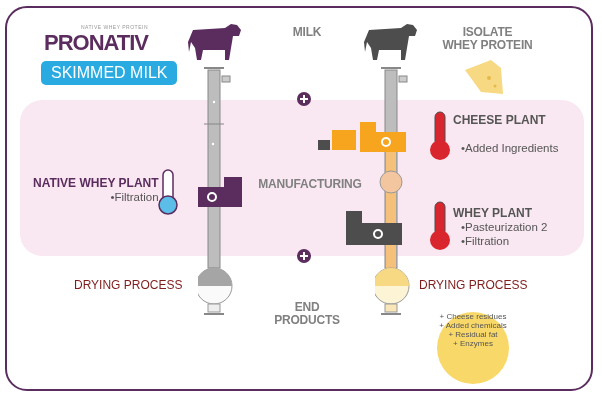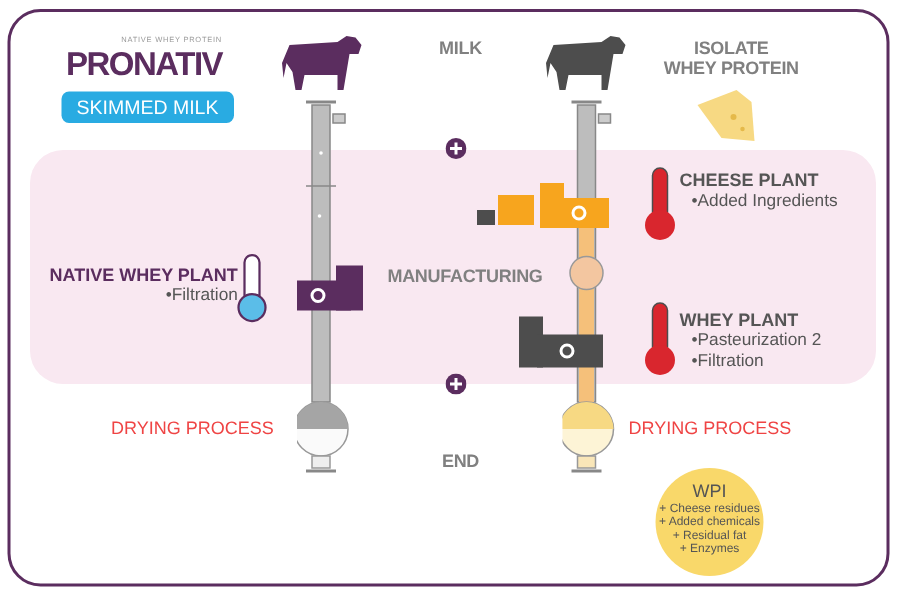--- a/index.html
+++ b/index.html
@@ -6,22 +6,22 @@
   body { width:602px; height:400px; position:relative; overflow:hidden; font-family:"Liberation Sans", sans-serif; }
   .frame { position:absolute; left:5px; top:6px; width:588px; height:385px; border:2.5px solid #5b2d5f; border-radius:22px; box-sizing:border-box; }
   .band { position:absolute; left:20px; top:100px; width:564px; height:156px; background:#f9e8f1; border-radius:22px; }
   .abs { position:absolute; }
   .lbl { color:#808080; font-weight:bold; font-size:12px; text-align:center; line-height:13px; letter-spacing:-0.2px; }
   .plant-title { font-weight:bold; font-size:12px; line-height:14px; }
   .bullets { list-style:none; margin:0; padding:0; font-size:11.5px; color:#555; line-height:14px; }
   .bullets li::before { content:"\2022 "; }
   .logo { font-weight:900; font-size:22px; color:#5b2d5f; letter-spacing:-1px; font-family:"Liberation Sans", sans-serif; }
   .tagline { font-size:5px; color:#999; letter-spacing:0.5px; }
-  .badge { background:#29abe2; color:#fff; font-size:13px; border-radius:5px; padding:3px 10px; }
-  .dry { font-size:12px; color:#ef4444; }
+  .badge { background:#29abe2; color:#fff; font-size:16px; border-radius:5px; padding:3px 10px; }
+  .dry { font-size:12px; color:#7f1d1d; }
   .wpi { width:72px; height:72px; border-radius:50%; background:#f9d86a; text-align:center; color:#555; }
   .wpi .t { font-size:12px; margin-top:8px; }
   .wpi .l { font-size:8px; line-height:9px; }
 </style>
 </head>
 <body>
 
 <div class="frame"></div>
 <div class="band"></div>
 
@@ -41,20 +41,21 @@
 <div class="abs lbl" style="left:262px;top:26px;width:90px;">
   <div>MILK</div>
 </div>
 <div class="abs lbl" style="left:425px;top:26px;width:125px;">
   <div>ISOLATE</div>
   <div>WHEY PROTEIN</div>
 </div>
 <div class="abs lbl" style="left:250px;top:178px;width:120px;">MANUFACTURING</div>
 <div class="abs lbl" style="left:262px;top:301px;width:90px;">
   <div>END</div>
+  <div>PRODUCTS</div>
 </div>
 
 <svg class="abs" style="left:461px;top:58px;" width="44" height="40">
   <path d="M4 12 L30 2 L40 10 L42 36 L20 34 Z" fill="#f7d983"></path>
   <circle cx="28" cy="20" r="2" fill="#e5b94a"></circle>
     <circle cx="34" cy="28" r="1.5" fill="#e5b94a"></circle>
 </svg>
 
 <svg class="abs" style="left:198px;top:64px;" width="50" height="252">
   <rect x="10" y="6" width="12" height="198" fill="#bdbdbd" stroke="#888" stroke-width="1"></rect>
@@ -113,21 +114,21 @@
   <rect x="44" y="4" width="16" height="30" fill="#f7a51e"></rect>
   <rect x="56" y="14" width="34" height="20" fill="#f7a51e"></rect>
   <circle cx="70" cy="24" r="4" fill="none" stroke="#fff" stroke-width="2"></circle>
 </svg>
 <svg class="abs" style="left:427px;top:110px;" width="26" height="52">
   <rect x="8" y="2" width="10" height="34" rx="5" fill="#d9262e" stroke="#4d4d4d" stroke-width="1"></rect>
   <circle cx="13" cy="40" r="10" fill="#d9262e"></circle>
 </svg>
 <div class="abs" style="left:453px;top:113px;">
   <div class="plant-title" style="color:#555;">CHEESE PLANT</div>
-  <ul class="bullets" style="margin-left:8px;">
+  <ul class="bullets" style="margin-left:8px;margin-top:14px;">
     <li>Added Ingredients</li>
   </ul>
 </div>
 
 <svg class="abs" style="left:344px;top:205px;" width="76" height="42">
   <rect x="2" y="6" width="16" height="34" fill="#4d4d4d"></rect>
   <rect x="14" y="18" width="44" height="22" fill="#4d4d4d"></rect>
   <circle cx="34" cy="29" r="4" fill="none" stroke="#fff" stroke-width="2"></circle>
 </svg>
 <svg class="abs" style="left:427px;top:200px;" width="26" height="52">
@@ -139,18 +140,17 @@
   <ul class="bullets" style="margin-left:8px;">
     <li>Pasteurization 2</li>
     <li>Filtration</li>
   </ul>
 </div>
 
 <div class="abs dry" style="left:74px;top:278px;">DRYING PROCESS</div>
 <div class="abs dry" style="left:419px;top:278px;">DRYING PROCESS</div>
 
 <div class="abs wpi" style="left:437px;top:312px;">
-  <div class="t">WPI</div>
   <div class="l">+ Cheese residues</div>
   <div class="l">+ Added chemicals</div>
   <div class="l">+ Residual fat</div>
   <div class="l">+ Enzymes</div>
 </div>
 
 </body></html>

